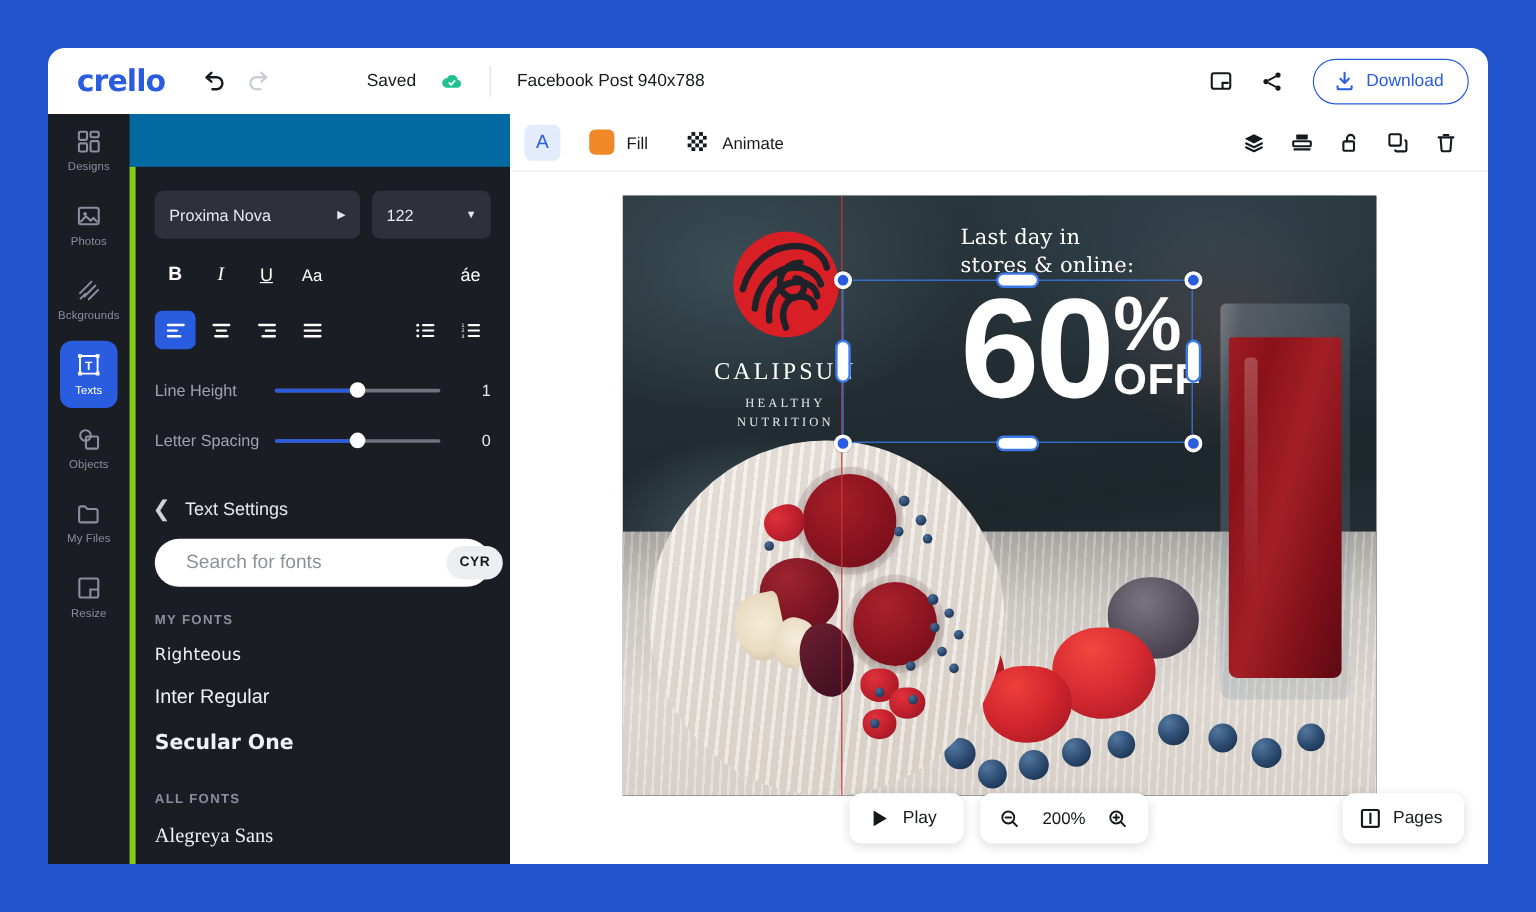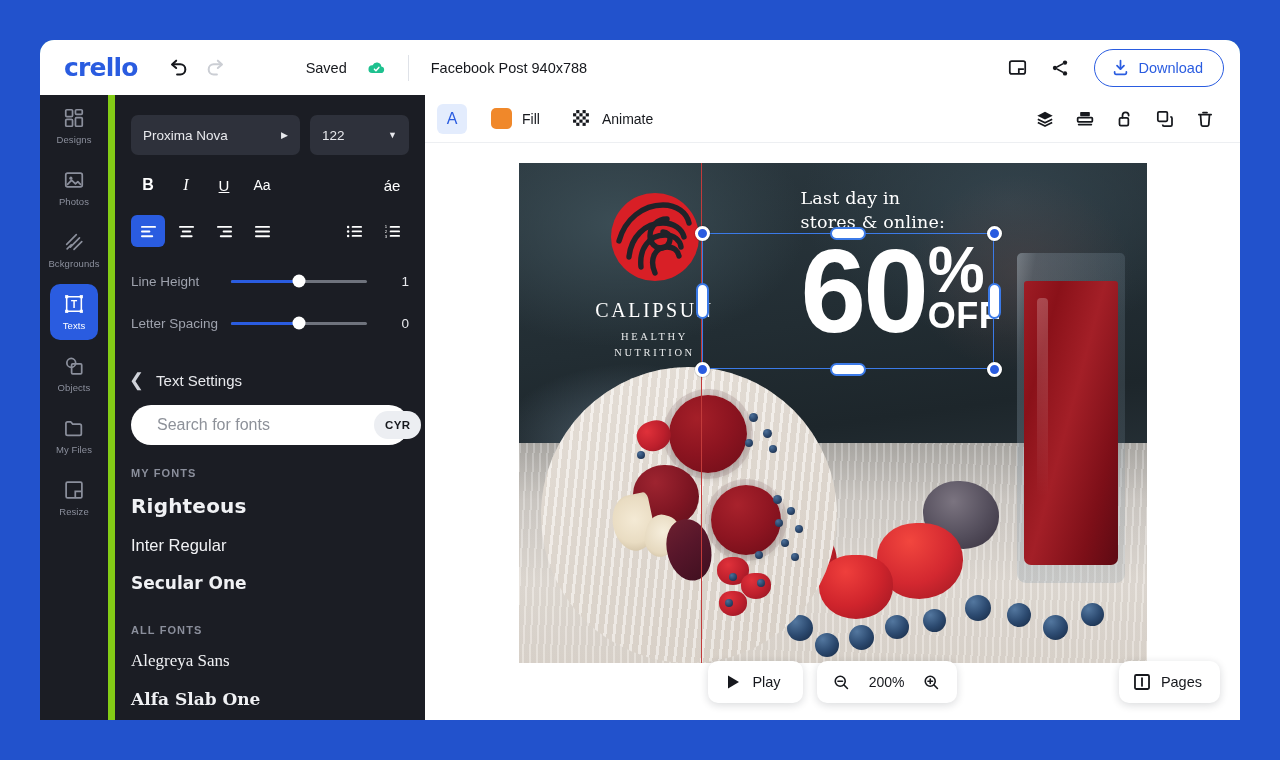--- a/index.html
+++ b/index.html
@@ -73,21 +73,22 @@
   .rail-label {
     font-size: 9.5px; color: #8b8f9c; letter-spacing: .1px;
   }
   .rail-item.active .rail-label { color: #fff; }
   .rail-ico { width: 22px; height: 22px; display: block; }
   
   .panel {
     width: 317px; flex: 0 0 317px;
     background: #1b1d24;
     display: flex; flex-direction: column;
-    border-left: 7px solid #84cc16;
+    border-left: 5px solid #84cc16;
+    margin-top: 44px;
   }
   .font-row { display: flex; gap: 10px; padding: 20px 16px 0 16px; }
   .font-select {
     flex: 1; height: 40px; background: #2e313b; border-radius: 7px;
     display: flex; align-items: center; padding: 0 12px;
     color: #e8e9ed; font-size: 13.5px; cursor: pointer;
   }
   .font-select .caret { margin-left: auto; font-size: 9px; color: #e8e9ed; }
   .size-select {
     width: 99px; height: 40px; background: #2e313b; border-radius: 7px;
@@ -156,21 +157,21 @@
     font-family: "Liberation Sans", sans-serif;
   }
   .font-list { flex: 1; overflow: hidden; padding: 0 16px; }
   .list-head {
     font-size: 11px; font-weight: 700; color: #8b8f9c;
     letter-spacing: 1.1px; padding: 22px 0 6px 0;
   }
   .font-item {
     font-size: 17px; color: #f0f1f4; padding: 9px 0; cursor: pointer;
   }
-  .f-righteous { font-family: "DejaVu Sans", sans-serif; font-weight: 700; font-size: 20px; letter-spacing: .2px; }
+  .f-righteous { font-family: "DejaVu Sans", sans-serif; font-weight: 400; font-size: 14px; letter-spacing: .2px; }
   .f-inter { font-family: "Liberation Sans", sans-serif; font-weight: 400; font-size: 16.5px; }
   .f-secular { font-family: "DejaVu Sans", sans-serif; font-weight: 700; font-size: 17px; }
   .f-alegreya { font-family: "Liberation Serif", serif; font-size: 17px; }
   .f-alfa { font-family: "DejaVu Serif", serif; font-weight: 700; font-size: 17px; }
   
   .editor { flex: 1; background: #fff; display: flex; flex-direction: column; min-width: 0; }
   .ctx-bar {
     height: 48px; flex: 0 0 48px;
     display: flex; align-items: center; padding: 0 18px 0 12px;
     border-bottom: 1px solid #edeff2;

